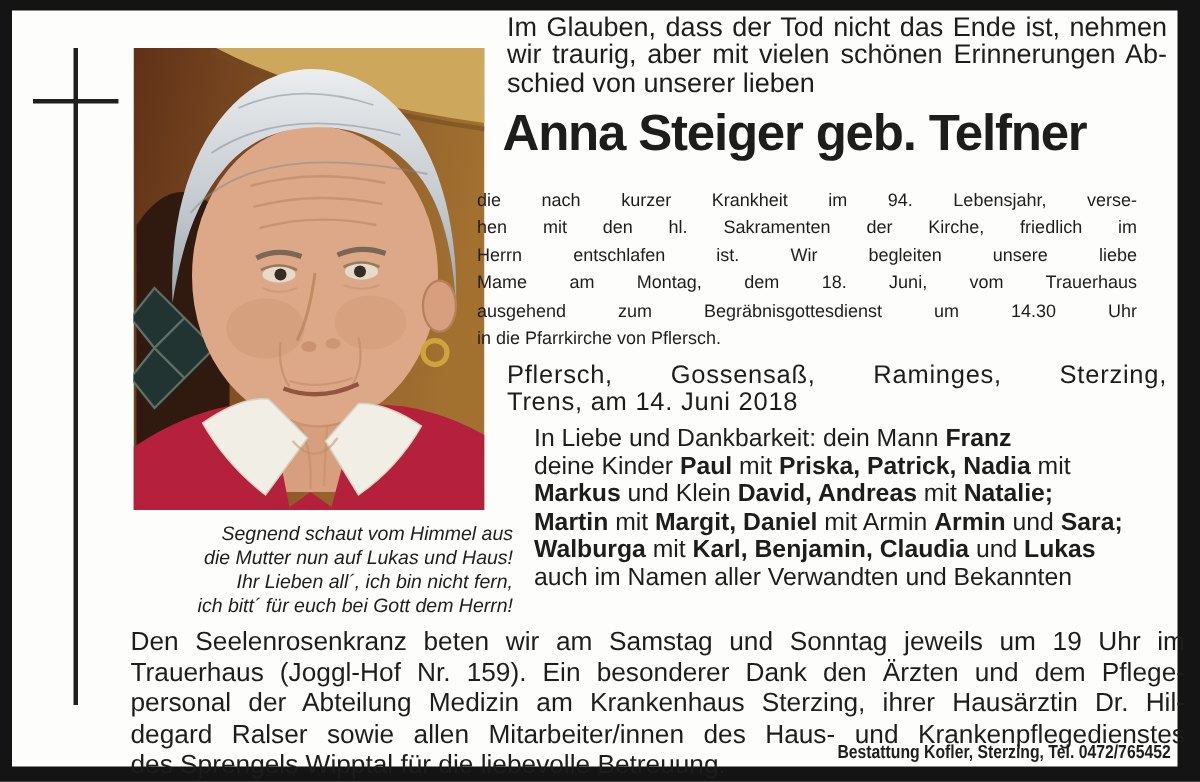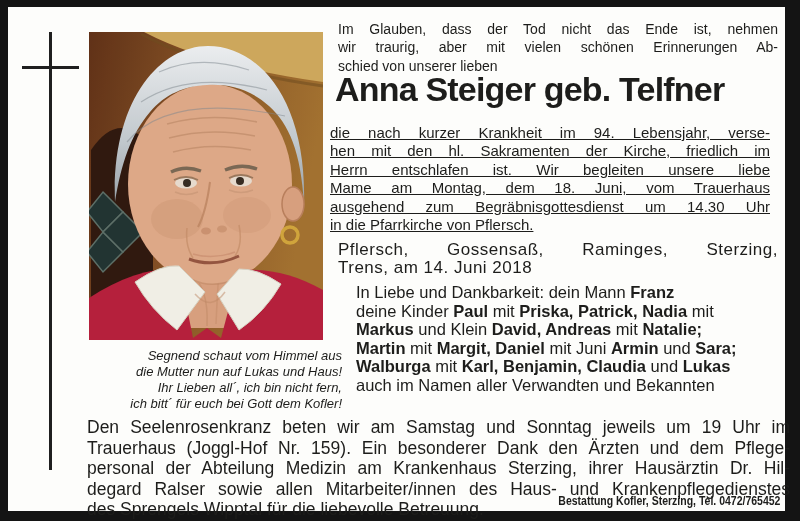--- a/index.html
+++ b/index.html
@@ -22,24 +22,24 @@
 
   
   .photo{left:89px;top:32px;width:234px;height:308px;filter:saturate(1.02) contrast(.97);}
   .photo svg{display:block;width:100%;height:100%;}
 
   
   .poem{left:70px;top:348px;width:272px;text-align:right;font-style:italic;
         font-weight:500;font-size:13px;line-height:16px;}
 
   
-  .intro{left:338px;top:9px;width:440px;font-size:14px;line-height:18.4px;margin-top:11px;}
+  .intro{left:338px;top:9px;width:440px;font-size:18px;line-height:18.4px;}
   .deceased-name{left:327px;top:70px;width:450px;font-size:34px;font-weight:bold;
         letter-spacing:-0.8px;line-height:39px;padding-left:8px;white-space:nowrap;}
-  .announce{left:330px;top:124px;width:440px;font-size:15px;line-height:18.4px;text-decoration:underline;}
+  .announce{left:318px;top:124px;width:440px;font-size:12px;line-height:18.4px;}
   .dateplace{left:338px;top:241px;width:440px;font-size:17px;line-height:18.4px;
         font-weight:500;letter-spacing:0.5px;}
   .family{left:338px;top:283px;width:446px;font-size:16.5px;line-height:18.6px;margin-left:18px;}
 
   
   .footer{left:87px;top:417px;width:703px;font-size:17.5px;line-height:20.6px;}
   .funeral-home{right:20px;top:494px;font-size:12.5px;font-weight:bold;white-space:nowrap;
         transform:scaleX(.84);transform-origin:100% 50%;}
 </style>
 </head>
@@ -134,21 +134,21 @@
       <path d="M46,250 Q72,232 90,234 L116,260 L88,298 Q62,278 46,250 Z" fill="#f3f1e8" stroke="#d9d5c5" stroke-width="1"></path>
       <path d="M192,252 Q168,236 150,237 L128,262 L150,298 Q176,280 192,252 Z" fill="#f3f1e8" stroke="#d9d5c5" stroke-width="1"></path>
       <path d="M106,262 Q122,280 136,260" stroke="#c08a66" stroke-width="1.5" fill="none" opacity="0.5"></path>
     </svg>
   </div>
 
   <div class="abs poem">
       <div class="line"><span>Segnend schaut vom Himmel aus</span></div>
       <div class="line"><span>die Mutter nun auf Lukas und Haus!</span></div>
       <div class="line"><span>Ihr Lieben all´, ich bin nicht fern,</span></div>
-      <div class="line"><span>ich bitt´ für euch bei Gott dem Kofler!</span></div>
+      <div class="line"><span>ich bitt´ für euch bei Gott dem Herrn!</span></div>
     </div>
 
   <div class="abs intro">
       <div class="line jl"><span>Im Glauben, dass der Tod nicht das Ende ist, nehmen</span></div>
       <div class="line jl"><span>wir traurig, aber mit vielen schönen Erinnerungen Ab-</span></div>
       <div class="line"><span>schied von unserer lieben</span></div>
     </div>
   <div class="abs deceased-name">Anna Steiger geb. Telfner</div>
   <div class="abs announce">
       <div class="line jl"><span>die nach kurzer Krankheit im 94. Lebensjahr, verse-</span></div>
@@ -159,21 +159,21 @@
       <div class="line"><span>in die Pfarrkirche von Pflersch.</span></div>
     </div>
   <div class="abs dateplace">
       <div class="line jl"><span>Pflersch, Gossensaß, Raminges, Sterzing,</span></div>
       <div class="line"><span>Trens, am 14. Juni 2018</span></div>
     </div>
   <div class="abs family">
       <div class="line"><span>In Liebe und Dankbarkeit: dein Mann </span><span class="b">Franz</span></div>
       <div class="line"><span>deine Kinder </span><span class="b">Paul</span><span> mit </span><span class="b">Priska, Patrick, Nadia</span><span> mit</span></div>
       <div class="line"><span class="b">Markus</span><span> und Klein </span><span class="b">David, Andreas</span><span> mit </span><span class="b">Natalie;</span></div>
-      <div class="line"><span class="b">Martin</span><span> mit </span><span class="b">Margit, Daniel</span><span> mit Juni </span><span class="b">Armin</span><span> und </span><span class="b">Sara;</span></div>
+      <div class="line"><span class="b">Martin</span><span> mit </span><span class="b">Margit, Daniel</span><span> mit Armin </span><span class="b">Armin</span><span> und </span><span class="b">Sara;</span></div>
       <div class="line"><span class="b">Walburga</span><span> mit </span><span class="b">Karl, Benjamin, Claudia</span><span> und </span><span class="b">Lukas</span></div>
       <div class="line"><span>auch im Namen aller Verwandten und Bekannten</span></div>
     </div>
 
   <div class="abs footer">
       <div class="line jl"><span>Den Seelenrosenkranz beten wir am Samstag und Sonntag jeweils um 19 Uhr im</span></div>
       <div class="line jl"><span>Trauerhaus (Joggl-Hof Nr. 159). Ein besonderer Dank den Ärzten und dem Pflege-</span></div>
       <div class="line jl"><span>personal der Abteilung Medizin am Krankenhaus Sterzing, ihrer Hausärztin Dr. Hil-</span></div>
       <div class="line jl"><span>degard Ralser sowie allen Mitarbeiter/innen des Haus- und Krankenpflegedienstes</span></div>
       <div class="line"><span>des Sprengels Wipptal für die liebevolle Betreuung.</span></div>

